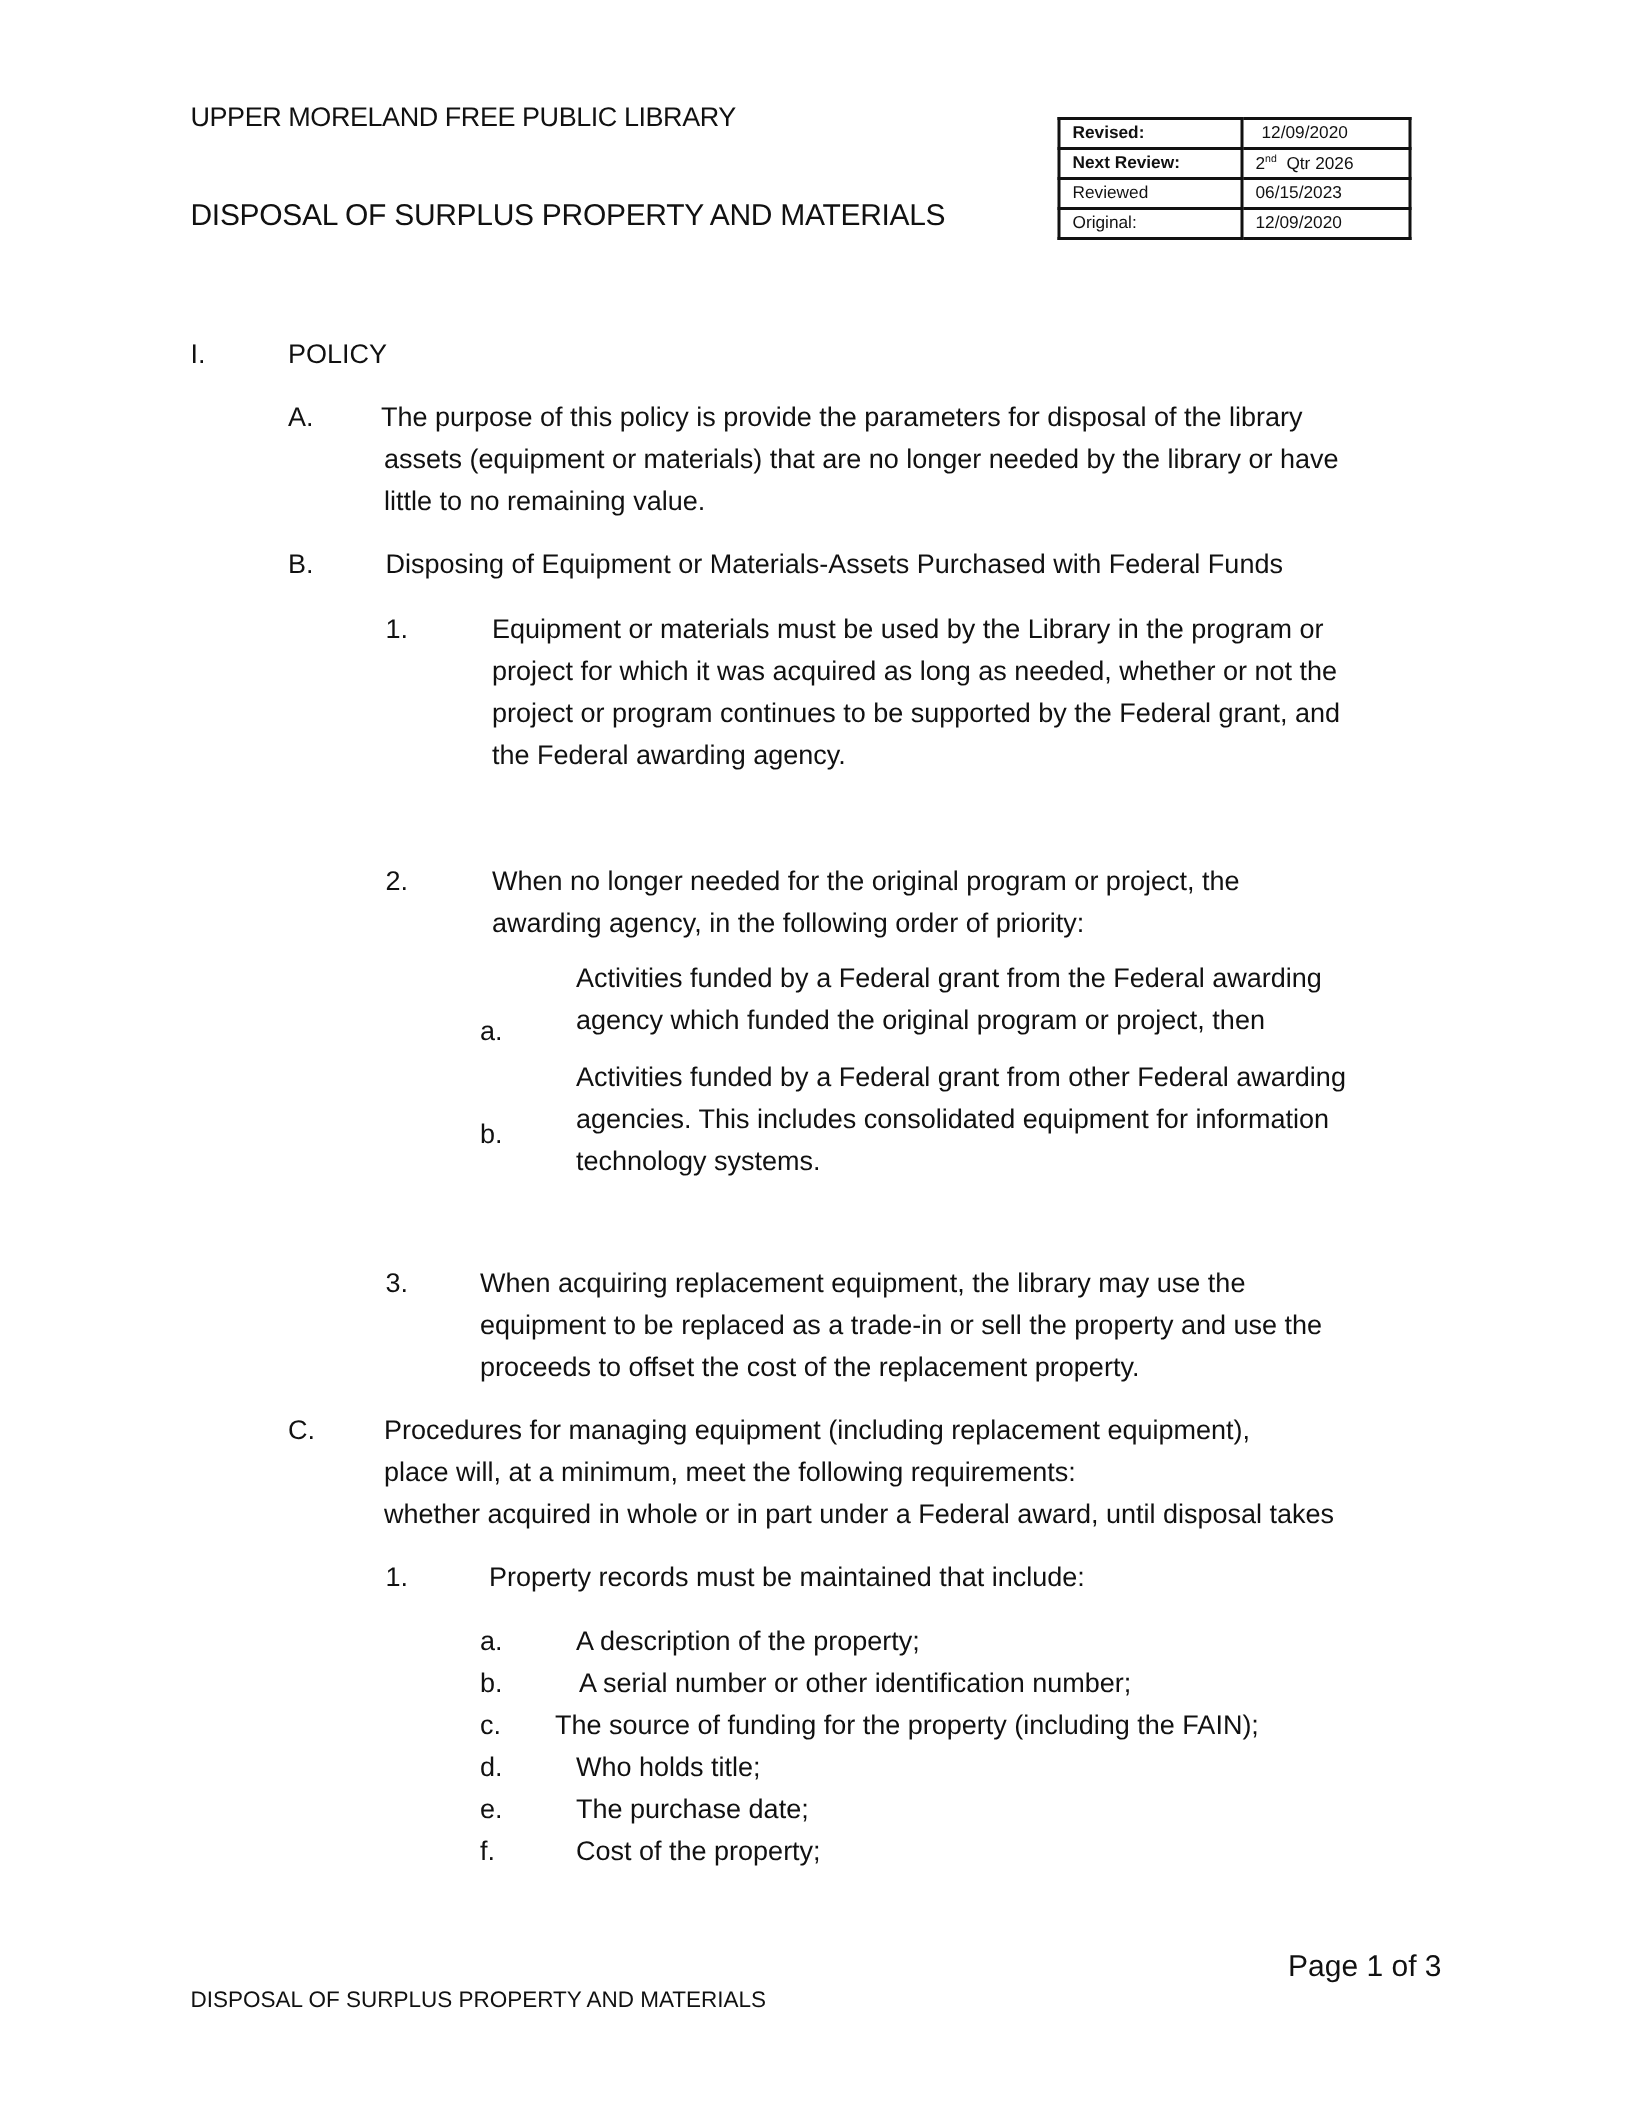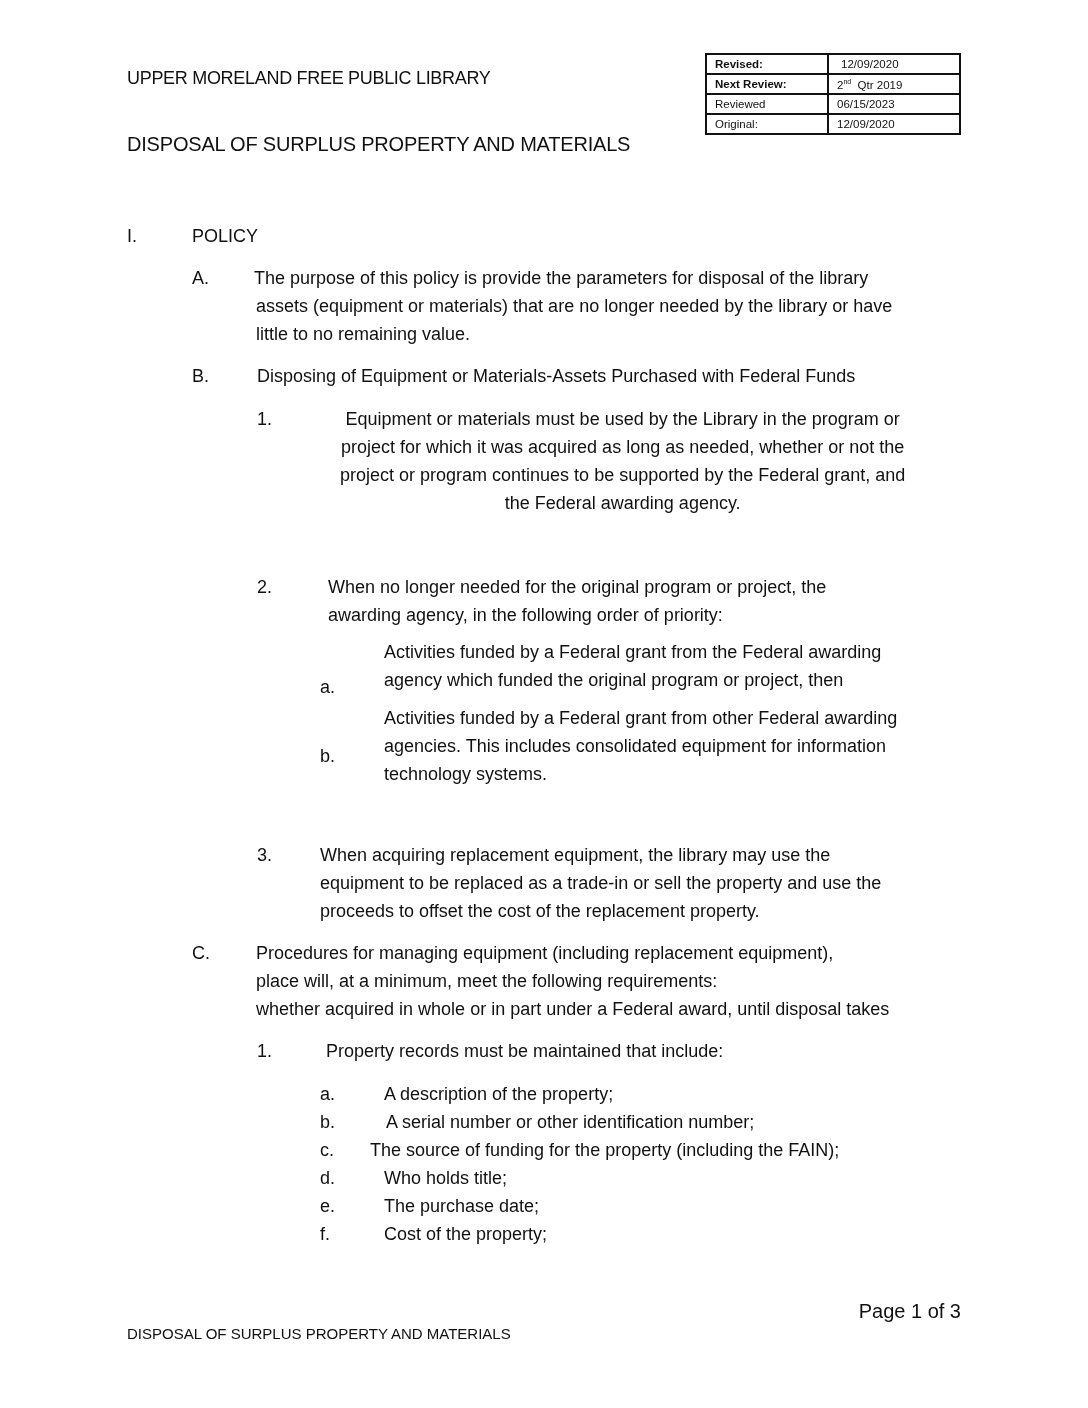--- a/index.html
+++ b/index.html
@@ -1,21 +1,21 @@
 <!DOCTYPE html>
 <html><head>
 <meta charset="utf-8">
 <style>
   html, body { margin: 0; padding: 0; background: #ffffff; }
   body { width: 1088px; height: 1408px; position: relative; overflow: hidden;
          font-family: "Liberation Sans", sans-serif; color: #111; }
   .abs { position: absolute; white-space: nowrap; }
   .title { left: 127px; top: 68px; font-size: 18px; letter-spacing: -0.3px; }
   .subtitle { left: 127px; top: 133px; font-size: 20px; letter-spacing: -0.2px; }
-  table.meta { position: absolute; left: 705px; top: 53px; width: 256px;
+  table.meta { position: absolute; left: 705px; top: 78px; width: 236px;
                border-collapse: collapse; font-size: 11.5px; }
   table.meta td { border: 2px solid #111; height: 18px; padding: 0 0 0 8px; }
   table.meta td.k { width: 112px; font-weight: bold; }
   table.meta td.v { padding-left: 12px; }
   sup { font-size: 7px; }
   .lbl { position: absolute; font-size: 18px; line-height: 28px; }
   .para { position: absolute; font-size: 18px; line-height: 28px; white-space: nowrap; }
   .footer { font-size: 15px; }
 </style>
 </head>
@@ -25,21 +25,21 @@
 <div class="abs subtitle">DISPOSAL OF SURPLUS PROPERTY AND MATERIALS</div>
 
 <table class="meta">
   <tbody>
       <tr>
     <td class="k">Revised:</td>
     <td class="v">12/09/2020</td>
   </tr>
   <tr>
     <td class="k">Next Review:</td>
-    <td class="v" style="padding-left:8px;"><span>2</span><sup>nd</sup><span style="white-space:pre;">  Qtr 2019</span></td>
+    <td class="v" style="padding-left:8px;"><span>2</span><sup>nd</sup><span style="white-space:pre;">  Qtr 2026</span></td>
   </tr>
   <tr>
     <td class="k" style="font-weight:normal;">Reviewed</td>
     <td class="v" style="padding-left:8px;">06/15/2023</td>
   </tr>
   <tr>
     <td class="k" style="font-weight:normal;">Original:</td>
     <td class="v" style="padding-left:8px;">12/09/2020</td>
   </tr>
 </tbody>
@@ -52,21 +52,21 @@
 <div class="para" style="left:254px; top:264px;">
   <div>The purpose of this policy is provide the parameters for disposal of the library</div>
   <div style="padding-left:2px;">assets (equipment or materials) that are no longer needed by the library or have</div>
   <div style="padding-left:2px;">little to no remaining value.</div>
 </div>
 
 <div class="lbl" style="left:192px; top:362px;">B.</div>
 <div class="para" style="left:257px; top:362px;">Disposing of Equipment or Materials-Assets Purchased with Federal Funds</div>
 
 <div class="lbl" style="left:257px; top:405px;">1.</div>
-<div class="para" style="left:340px; top:405px;text-align:center;">
+<div class="para" style="left:328px; top:405px;">
   <div>Equipment or materials must be used by the Library in the program or</div>
   <div>project for which it was acquired as long as needed, whether or not the</div>
   <div>project or program continues to be supported by the Federal grant, and</div>
   <div>the Federal awarding agency.</div>
 </div>
 
 <div class="lbl" style="left:257px; top:573px;">2.</div>
 <div class="para" style="left:328px; top:573px;">
   <div>When no longer needed for the original program or project, the</div>
   <div>awarding agency, in the following order of priority:</div>

